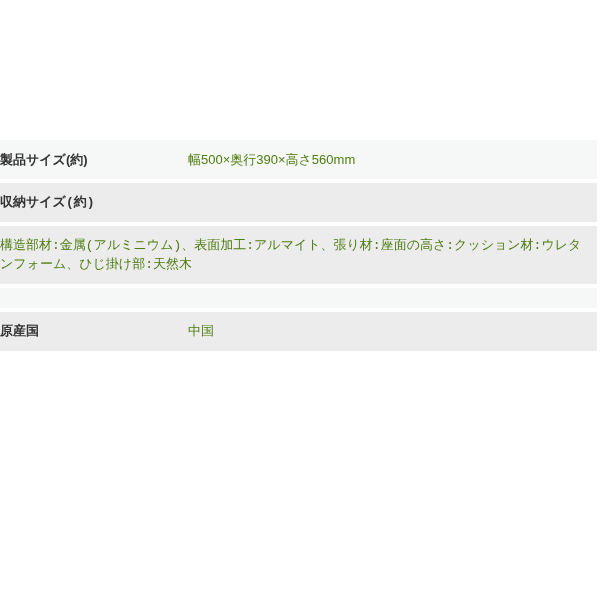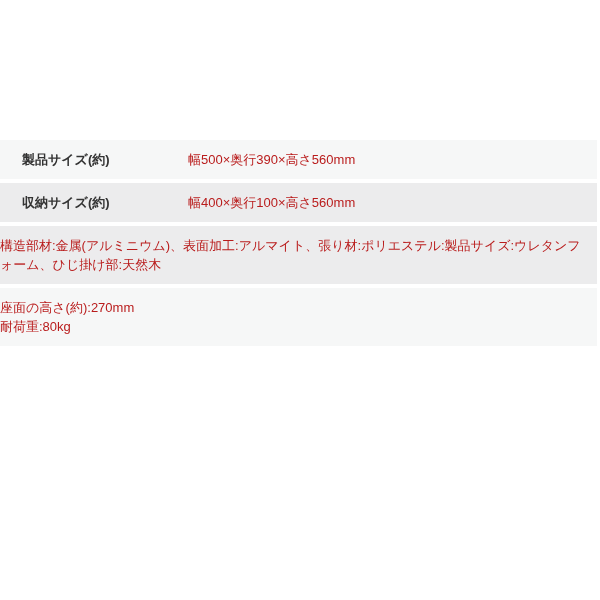--- a/index.html
+++ b/index.html
@@ -23,69 +23,67 @@
     left: 0;
     width: 597px;
   }
   .spec-row {
     display: flex;
     align-items: flex-start;
     margin-bottom: 4px;
     padding: 10px 0;
   }
   .spec-row.odd  { background: #f6f7f7; }
-  .spec-row.even { background: #ececed; }
+  .spec-row.even { background: #ececed; font-family: Liberation Mono, monospace; }
   .spec-label {
     box-sizing: border-box;
     width: 188px;
     flex-shrink: 0;
-    padding-left: 22px;
     font-size: 13px;
     font-weight: bold;
     color: #333333;
     line-height: 19px;
   }
   .spec-value {
     flex: 1;
     padding-right: 8px;
     font-size: 13px;
     font-weight: normal;
-    color: #b91c1c;
+    color: #4d7c0f;
     line-height: 19px;
   }
   .spec-value .line { display: block; }
 </style>
 </head>
 <body>
 
 <div class="page">
   <div class="spec-table" id="spec-table">
   <div class="spec-row odd">
     <div class="spec-label">製品サイズ(約)</div>
     <div class="spec-value">
           <span class="line">幅500×奥行390×高さ560mm</span>
         </div>
   </div>
 
   <div class="spec-row even">
     <div class="spec-label">収納サイズ(約)</div>
-    <div class="spec-value">
-          <span class="line">幅400×奥行100×高さ560mm</span>
-        </div>
   </div>
 
 
   <div class="spec-row even">
     <div class="spec-value">
-          <span class="line">構造部材:金属(アルミニウム)、表面加工:アルマイト、張り材:ポリエステル:製品サイズ:ウレタンフォーム、ひじ掛け部:天然木</span>
+          <span class="line">構造部材:金属(アルミニウム)、表面加工:アルマイト、張り材:座面の高さ:クッション材:ウレタンフォーム、ひじ掛け部:天然木</span>
         </div>
   </div>
 
   <div class="spec-row odd">
+  </div>
+
+  <div class="spec-row even">
+    <div class="spec-label">原産国</div>
     <div class="spec-value">
-          <span class="line">座面の高さ(約):270mm</span>
-          <span class="line">耐荷重:80kg</span>
+          <span class="line">中国</span>
         </div>
   </div>
-
 
 </div>
 </div>
 
 </body></html>

